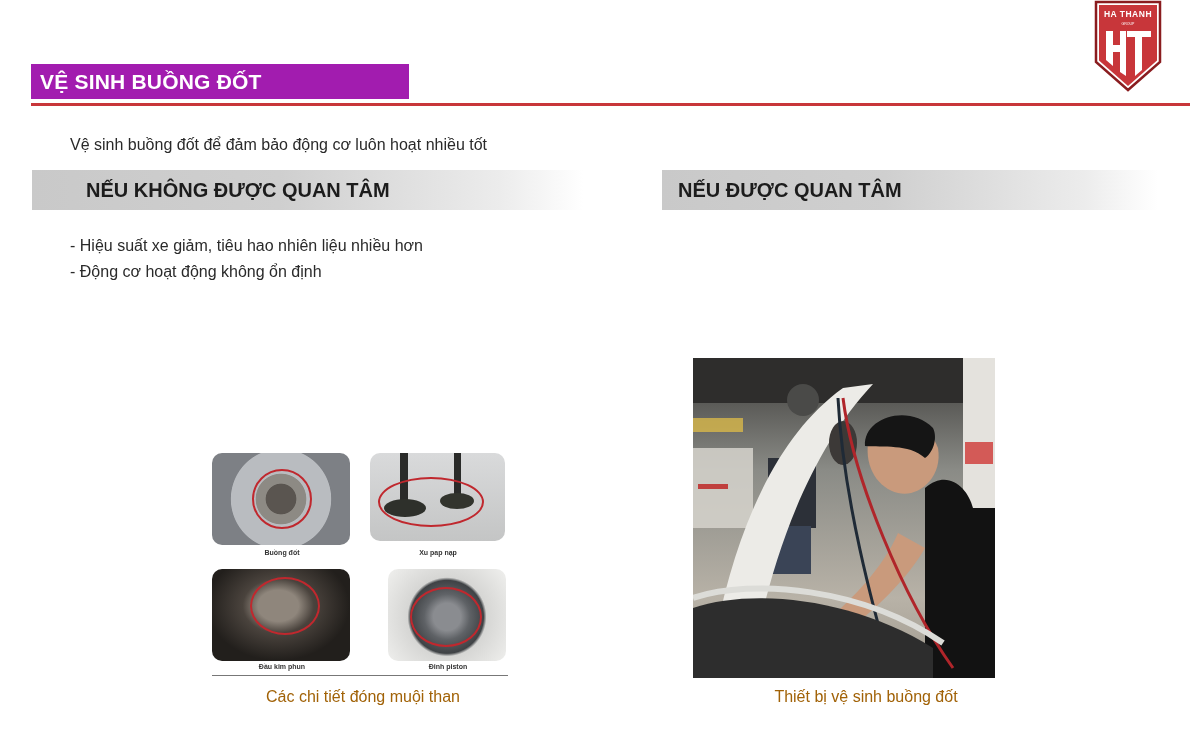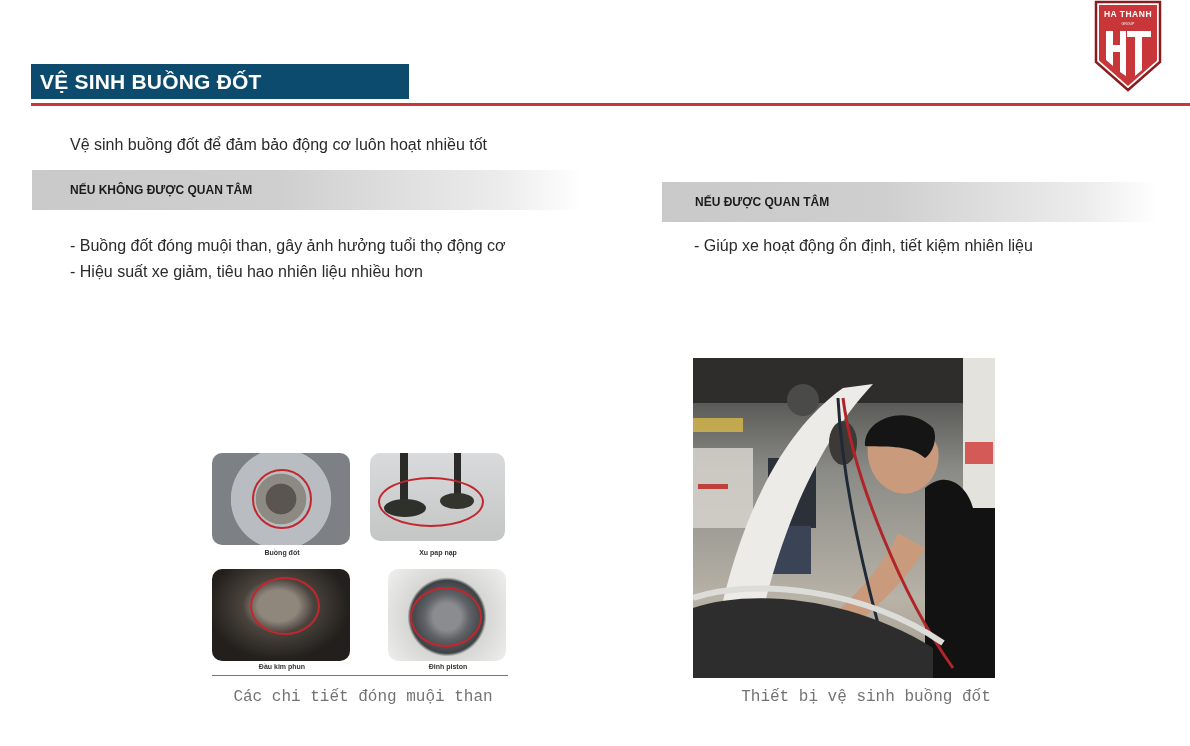--- a/index.html
+++ b/index.html
@@ -1,58 +1,58 @@
 <!DOCTYPE html>
 <html><head>
   <meta charset="utf-8">
   <style>
     * { box-sizing: border-box; margin: 0; padding: 0; }
     html, body { width: 1190px; height: 746px; background: #ffffff; overflow: hidden; }
     body { position: relative; font-family: "Liberation Sans", "DejaVu Sans", sans-serif; color: #222; }
 
     .title-bar {
       position: absolute; left: 31px; top: 64px; width: 378px; height: 35px;
-      background: #0c4a6e;
+      background: #a21caf;
       display: flex; align-items: center; padding-left: 9px;
     }
     .title-bar span { color: #fff; font-weight: bold; font-size: 21px; letter-spacing: 0.2px; }
     .title-rule {
       position: absolute; left: 31px; top: 103px; width: 1159px; height: 3px;
       background: #c8363a;
     }
 
     .logo { position: absolute; left: 1093px; top: 0px; width: 70px; height: 92px; }
 
     .intro {
       position: absolute; left: 70px; top: 136px; font-size: 16px; color: #2a2a2a;
     }
 
     .section-head {
       position: absolute; height: 40px; display: flex; align-items: center;
       background: linear-gradient(to right, #c9c9c9 0%, #cfcfcf 45%, #ececec 85%, #ffffff 100%);
     }
-    .section-head span { font-weight: bold; font-size: 12px; color: #1c1c1c; }
+    .section-head span { font-weight: bold; font-size: 20px; color: #1c1c1c; margin-left: 16px; }
     .head-left { left: 32px; top: 170px; width: 551px; padding-left: 38px; }
-    .head-right { left: 662px; top: 182px; width: 496px; padding-left: 33px; }
+    .head-right { left: 662px; top: 170px; width: 496px; }
 
     .bullets { position: absolute; list-style: none; font-size: 16px; color: #2a2a2a; }
     .bullets li { height: 26px; line-height: 26px; white-space: nowrap; }
     .bullets-left { left: 70px; top: 233px; }
     .bullets-right { left: 694px; top: 233px; }
 
     
     .collage { position: absolute; left: 208px; top: 449px; width: 300px; height: 228px; }
     .tile { position: absolute; border-radius: 10px; overflow: hidden; }
     .tile-label {
       position: absolute; font-size: 7px; font-weight: bold; color: #333; text-align: center; width: 140px;
     }
     .collage-rule { position: absolute; left: 4px; top: 226px; width: 296px; height: 1px; background: #777; }
     .ring { position: absolute; border: 2px solid #c0282e; border-radius: 50%; }
 
-    .caption { position: absolute; font-size: 16px; color: #737373; text-align: center; font-family: Liberation Mono, monospace; }
+    .caption { position: absolute; font-size: 16px; color: #a16207; text-align: center; }
     .cap-left { left: 208px; top: 688px; width: 310px; }
     .cap-right { left: 715px; top: 688px; width: 302px; }
 
     .photo { position: absolute; left: 693px; top: 358px; width: 302px; height: 320px; overflow: hidden; background: #b9b3aa; }
   </style>
 </head>
 <body>
 
 <div class="title-bar">
   <span>VỆ SINH BUỒNG ĐỐT</span>
@@ -71,25 +71,24 @@
 <div class="intro">Vệ sinh buồng đốt để đảm bảo động cơ luôn hoạt nhiều tốt</div>
 
 <div class="section-head head-left">
   <span>NẾU KHÔNG ĐƯỢC QUAN TÂM</span>
 </div>
 <div class="section-head head-right">
   <span>NẾU ĐƯỢC QUAN TÂM</span>
 </div>
 
 <ul class="bullets bullets-left">
-  <li>- Buồng đốt đóng muội than, gây ảnh hưởng tuổi thọ động cơ</li>
   <li>- Hiệu suất xe giảm, tiêu hao nhiên liệu nhiều hơn</li>
+  <li>- Động cơ hoạt động không ổn định</li>
 </ul>
 <ul class="bullets bullets-right">
-  <li>- Giúp xe hoạt động ổn định, tiết kiệm nhiên liệu</li>
 </ul>
 
 <div class="collage">
 
   <div class="tile" style="left:4px; top:4px; width:138px; height:92px; background: radial-gradient(circle at 50% 50%, #5a5550 0 18%, #8d8a84 19% 30%, #b9bcc0 31% 60%, #7d8085 61% 100%);">
     <div class="ring" style="left:40px; top:16px; width:60px; height:60px;"></div>
   </div>
   <div class="tile-label" style="left:4px; top:100px;">Buồng đốt</div>
 
   <div class="tile" style="left:162px; top:4px; width:135px; height:88px; background: linear-gradient(#d9dadb, #c4c5c5);">

